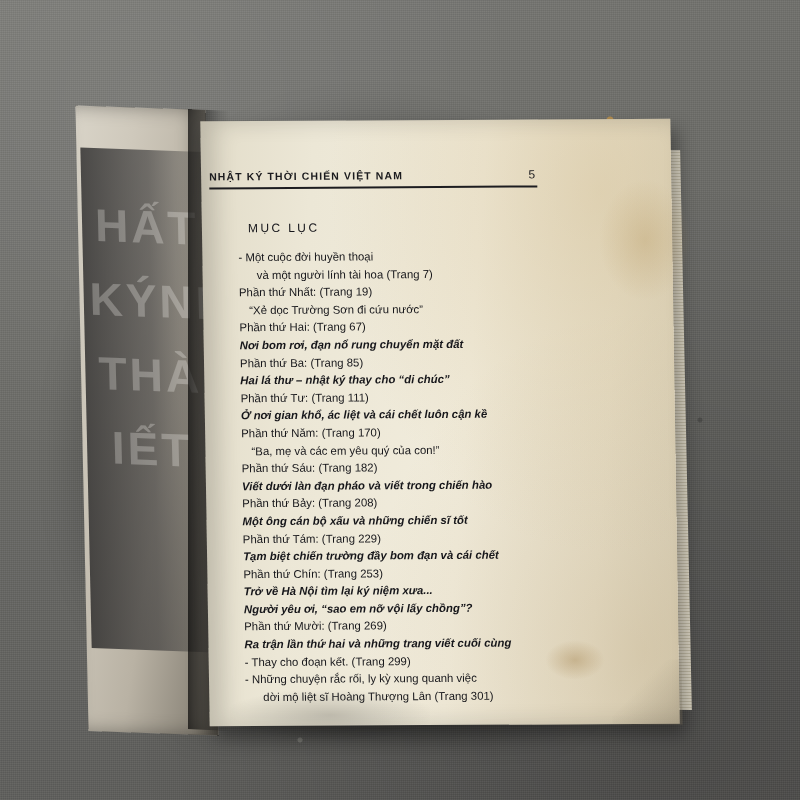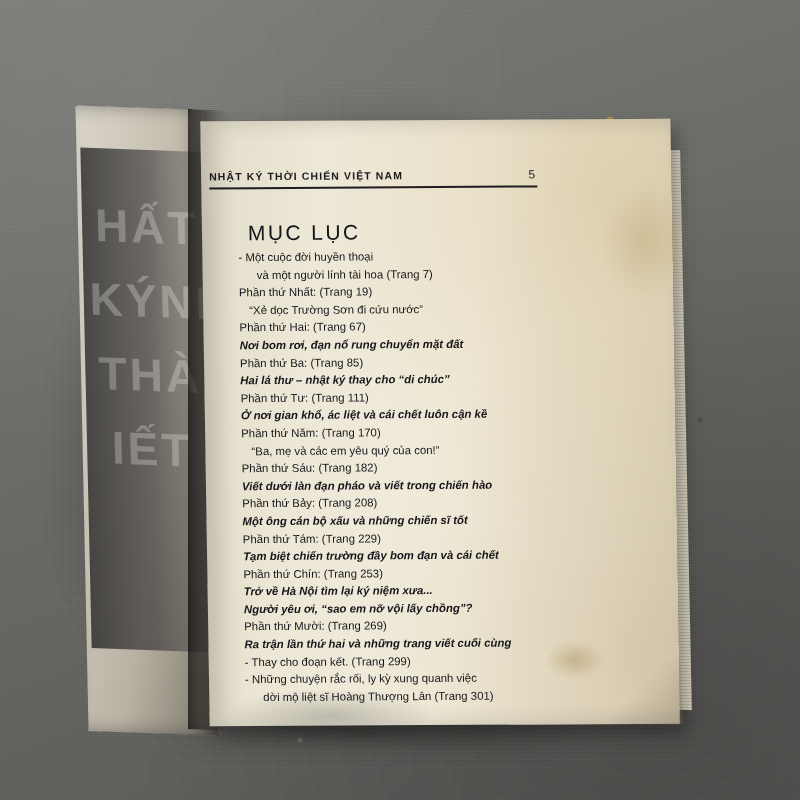--- a/index.html
+++ b/index.html
@@ -174,21 +174,21 @@
     left: 8px;
     top: 66px;
     width: 328px;
     height: 1.6px;
     background: #1d1d20;
   }
   .toc-title {
     position: absolute;
     left: 46px;
     top: 100px;
-    font-size: 21px;
+    font-size: 12px;
     letter-spacing: 2.4px;
     color: #15151a;
   }
   .toc {
     position: absolute;
     left: 36px;
     top: 128px;
     width: 310px;
     font-size: 11.4px;
     line-height: 17.6px;

